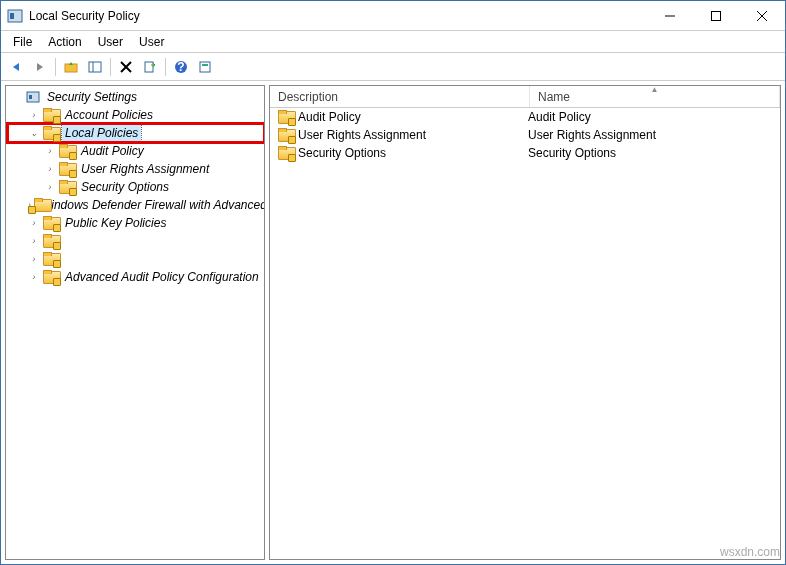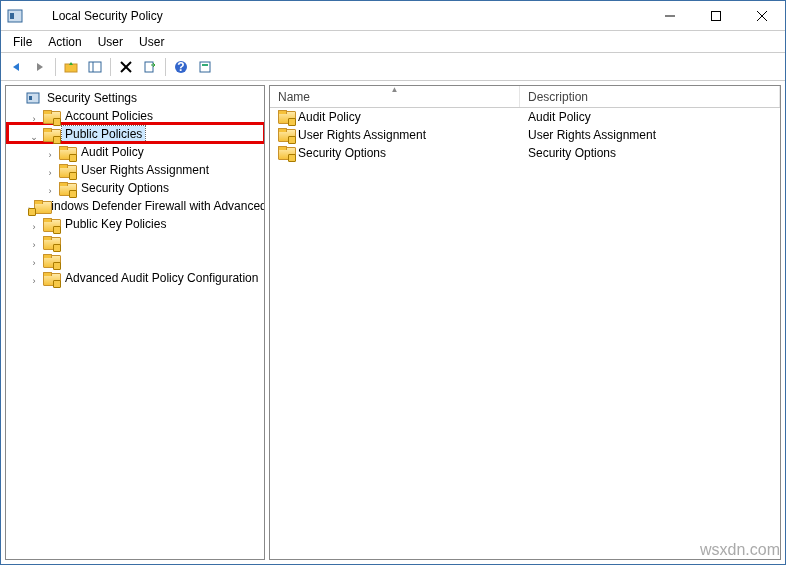--- a/index.html
+++ b/index.html
@@ -1,19 +1,19 @@
 <!DOCTYPE html>
 <html><head>
 <meta charset="utf-8">
 <style>
 * { box-sizing: border-box; margin: 0; padding: 0; font-family: "Segoe UI", Tahoma, sans-serif; font-size: 12px; }
 body { background: #fff; width: 786px; height: 565px; overflow: hidden; border: 1px solid #3a6ea5; display: flex; flex-direction: column; }
 
 
-.titlebar { background: #fff; height: 30px; display: flex; align-items: center; border-bottom: 1px solid #ccc; gap: 23px; }
+.titlebar { background: #fff; height: 30px; display: flex; align-items: center; border-bottom: 1px solid #ccc; }
 .titlebar .app-icon { width: 16px; height: 16px; margin: 0 6px; }
 .titlebar .title { flex: 1; font-size: 12px; color: #000; }
 .titlebar .controls { display: flex; }
 .titlebar .ctrl { width: 46px; height: 30px; display: flex; align-items: center; justify-content: center; }
 
 
 .menubar { display: flex; padding: 2px 4px; border-bottom: 1px solid #ccc; height: 22px; align-items: flex-start; }
 .menubar .menuitem { padding: 2px 8px; cursor: default; }
 
 
@@ -21,21 +21,21 @@
 .toolbar .tbtn { width: 22px; height: 22px; display: flex; align-items: center; justify-content: center; border: 1px solid transparent; }
 .toolbar .sep { width: 1px; height: 18px; background: #ccc; margin: 0 2px; }
 
 
 .main { flex: 1; display: flex; padding: 4px; gap: 4px; overflow: hidden; }
 .tree-pane { width: 260px; border: 1px solid #888; background: #fff; overflow: auto; position: relative; }
 .list-pane { flex: 1; border: 1px solid #888; background: #fff; display: flex; flex-direction: column; }
 
 
 .tree { padding: 2px 0 2px 2px; white-space: nowrap; overflow-x: hidden; }
-.tree-row { display: flex; align-items: flex-end; height: 18px; padding-left: 0; cursor: default; }
+.tree-row { display: flex; align-items: center; height: 18px; padding-left: 0; cursor: default; font-style: italic; }
 .tree-row.selected .label { background: #cce8ff; outline: 1px dotted #666; }
 .tree-row.highlighted { outline: 3px solid #e30000; outline-offset: -1px; }
 .expander { width: 12px; text-align: center; color: #666; font-size: 9px; user-select: none; }
 .tree-icon { width: 16px; height: 16px; margin: 0 3px; flex-shrink: 0; }
 .tree .label { padding: 1px 3px; }
 
 
 .list-header { display: flex; border-bottom: 1px solid #ccc; height: 22px; align-items: center; background: #fff; }
 .list-col { padding: 2px 8px; border-right: 1px solid #e5e5e5; height: 100%; display: flex; align-items: center; color: #444; position: relative; }
 .list-col.name-col { width: 250px; }
@@ -54,21 +54,21 @@
 .folder-icon::before { content: ""; position: absolute; width: 16px; height: 11px; bottom: 0; background: linear-gradient(#ffe9a6,#f5c13a); border: 1px solid #c9922a; border-radius: 1px; }
 .folder-icon::after { content: ""; position: absolute; width: 7px; height: 3px; top: 0; left: 0; background: #f5c13a; border: 1px solid #c9922a; border-bottom: none; border-radius: 1px 1px 0 0; }
 .lock-badge { position: absolute; right: -2px; bottom: -2px; width: 8px; height: 8px; background: #f7c948; border: 1px solid #a87a00; border-radius: 1px; }
 
 
 .tree-pane::-webkit-scrollbar { height: 16px; width: 16px; }
 .tree-pane::-webkit-scrollbar-track { background: #f0f0f0; }
 .tree-pane::-webkit-scrollbar-thumb { background: #c0c0c0; }
 
 
-.watermark { position: absolute; right: 6px; bottom: 6px; color: #aaa; font-size: 16px; }
+.watermark { position: absolute; right: 6px; bottom: 6px; color: #aaa; font-size: 12px; }
 </style>
 </head>
 <body>
 
 <div class="titlebar">
   <svg class="app-icon" viewBox="0 0 16 16">
     <rect x="1" y="2" width="14" height="12" fill="#cde" stroke="#369"></rect>
     <rect x="3" y="5" width="4" height="6" fill="#369"></rect>
   </svg>
   <div class="title">Local Security Policy</div>
@@ -169,21 +169,21 @@
             <span class="folder-icon" style="margin: 0px 3px; position: relative; display: inline-block; width: 16px; height: 14px;">
               <span class="lock-badge"></span>
             </span>
             <span class="label">Account Policies</span>
           </div>
           <div class="tree-row highlighted selected" style="padding-left: 20px;">
             <span class="expander">⌄</span>
             <span class="folder-icon" style="margin: 0px 3px; position: relative; display: inline-block; width: 16px; height: 14px;">
               <span class="lock-badge"></span>
             </span>
-            <span class="label">Public Policies</span>
+            <span class="label">Local Policies</span>
           </div>
           <div class="tree-row" style="padding-left: 36px;">
             <span class="expander">›</span>
             <span class="folder-icon" style="margin: 0px 3px; position: relative; display: inline-block; width: 16px; height: 14px;">
               <span class="lock-badge"></span>
             </span>
             <span class="label">Audit Policy</span>
           </div>
           <div class="tree-row" style="padding-left: 36px;">
             <span class="expander">›</span>
@@ -231,26 +231,26 @@
               <span class="lock-badge"></span>
             </span>
             <span class="label">Advanced Audit Policy Configuration</span>
           </div>
         </div>
     </div>
   </div>
 
   <div class="list-pane">
     <div class="list-header">
+      <div class="list-col desc-col">
+        <span>Description</span>
+      </div>
       <div class="list-col name-col">
         <span>Name</span>
         <span class="sort-indicator">▲</span>
-      </div>
-      <div class="list-col desc-col">
-        <span>Description</span>
       </div>
     </div>
     <div class="list-body" id="list-body">
         <div class="list-row">
           <div class="list-cell name-col">
             <span class="folder-icon" style="position: relative; display: inline-block;">
               <span class="lock-badge"></span>
             </span>
             <span>Audit Policy</span>
           </div>

